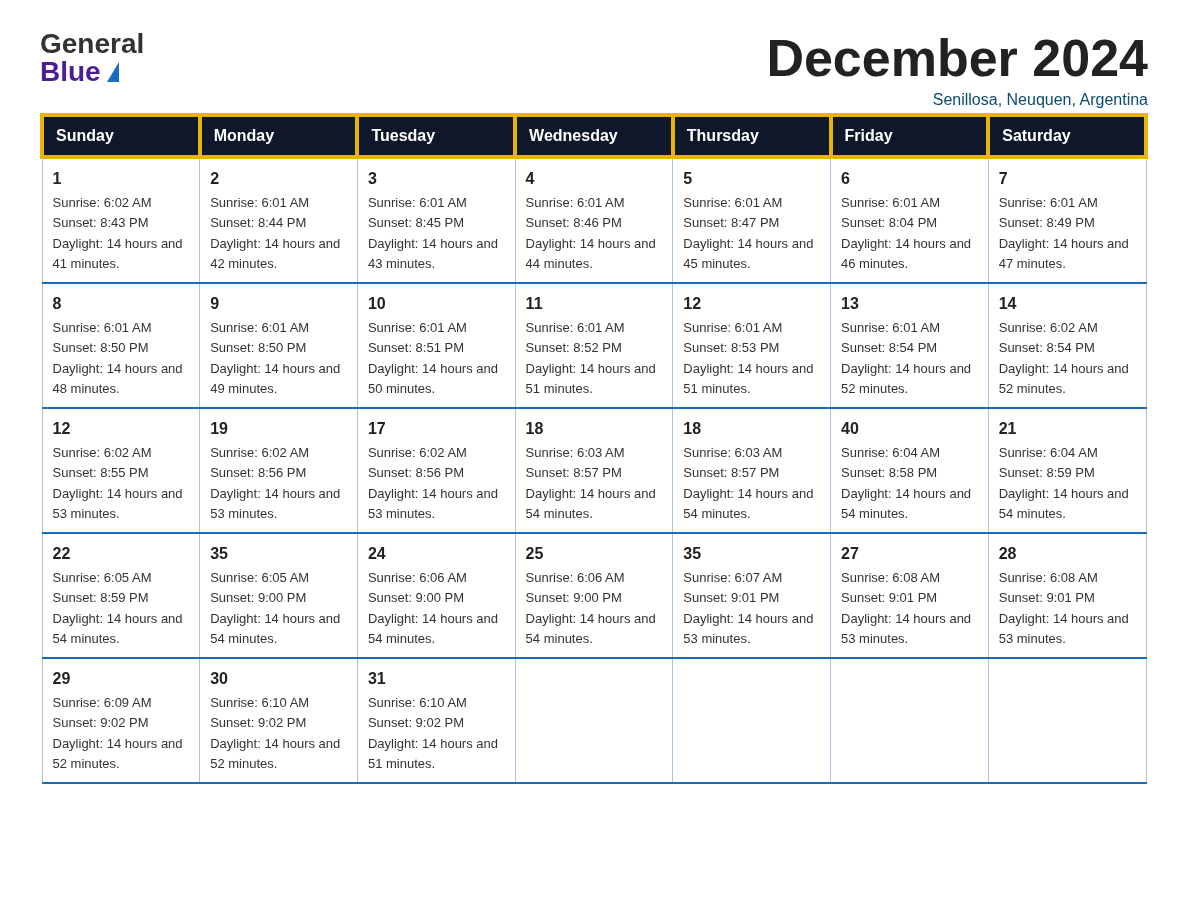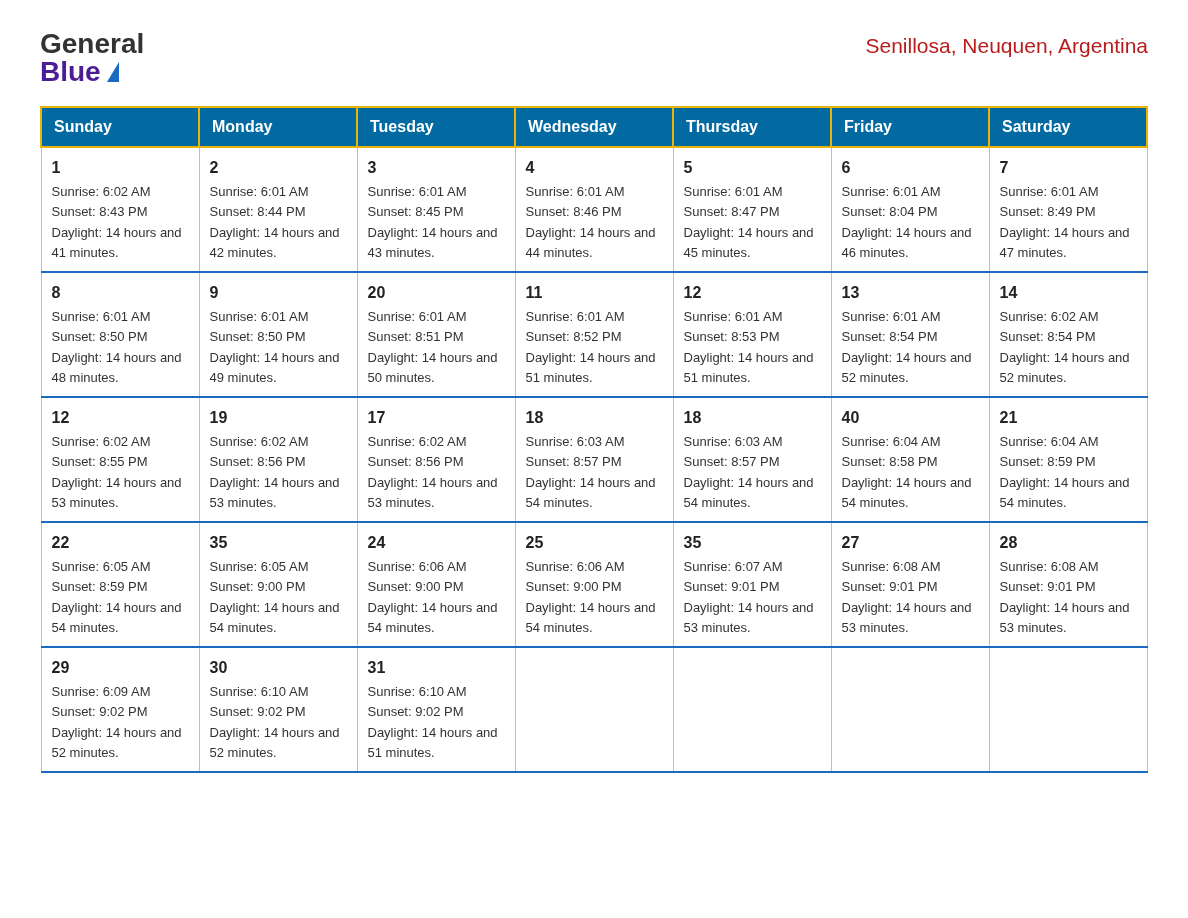--- a/index.html
+++ b/index.html
@@ -7,21 +7,21 @@
       font-family: Arial, sans-serif;
       background: #fff;
       padding: 30px 40px;
       width: 1188px;
       min-height: 918px;
     }
     .header {
       display: flex;
       justify-content: space-between;
       align-items: flex-start;
-      margin-bottom: 20px;
+      margin-bottom: 4px;
     }
     .logo {
       display: flex;
       flex-direction: column;
       align-items: flex-start;
     }
     .logo-general {
       font-size: 28px;
       font-weight: bold;
       color: #333;
@@ -48,37 +48,37 @@
     .title-block {
       text-align: right;
     }
     .month-title {
       font-size: 52px;
       font-weight: bold;
       color: #222;
       line-height: 1.1;
     }
     .subtitle {
-      font-size: 21px;
-      color: #b91c1c;
+      font-size: 16px;
+      color: #0c4a6e;
       margin-top: 4px;
     }
     .calendar {
       width: 100%;
       border-collapse: collapse;
       border: 1px solid #1a6bbf;
     }
     .calendar th {
-      background-color: #0369a1;
+      background-color: #0f172a;
       color: #fff;
       font-size: 16px;
       font-weight: bold;
       padding: 10px 12px;
       text-align: left;
-      border: 2px solid #eab308;
+      border: 4px solid #eab308;
     }
     .calendar td {
       vertical-align: top;
       padding: 8px 10px;
       border: 1px solid #aac4e0;
       width: calc(100% / 7);
       font-size: 13.5px;
       color: #222;
       line-height: 1.5;
       min-height: 100px;
@@ -105,20 +105,21 @@
 
 <div class="header">
   <div class="logo">
     <div class="logo-general">General</div>
     <div class="logo-blue">
       <span>Blue</span>
       <span class="logo-triangle"></span>
     </div>
   </div>
   <div class="title-block">
+    <div class="month-title">December 2024</div>
     <div class="subtitle">Senillosa, Neuquen, Argentina</div>
   </div>
 </div>
 
 <table class="calendar">
   <thead>
     <tr>
     <th>Sunday</th>
         <th>Monday</th>
         <th>Tuesday</th>
@@ -180,21 +181,21 @@
           <span class="day-info">Sunset: 8:50 PM</span><br>
           <span class="day-info">Daylight: 14 hours and 48 minutes.</span>
         </td>
         <td>
           <span class="day-num">9</span>
           <span class="day-info">Sunrise: 6:01 AM</span><br>
           <span class="day-info">Sunset: 8:50 PM</span><br>
           <span class="day-info">Daylight: 14 hours and 49 minutes.</span>
         </td>
         <td>
-          <span class="day-num">20</span>
+          <span class="day-num">10</span>
           <span class="day-info">Sunrise: 6:01 AM</span><br>
           <span class="day-info">Sunset: 8:51 PM</span><br>
           <span class="day-info">Daylight: 14 hours and 50 minutes.</span>
         </td>
         <td>
           <span class="day-num">11</span>
           <span class="day-info">Sunrise: 6:01 AM</span><br>
           <span class="day-info">Sunset: 8:52 PM</span><br>
           <span class="day-info">Daylight: 14 hours and 51 minutes.</span>
         </td>

